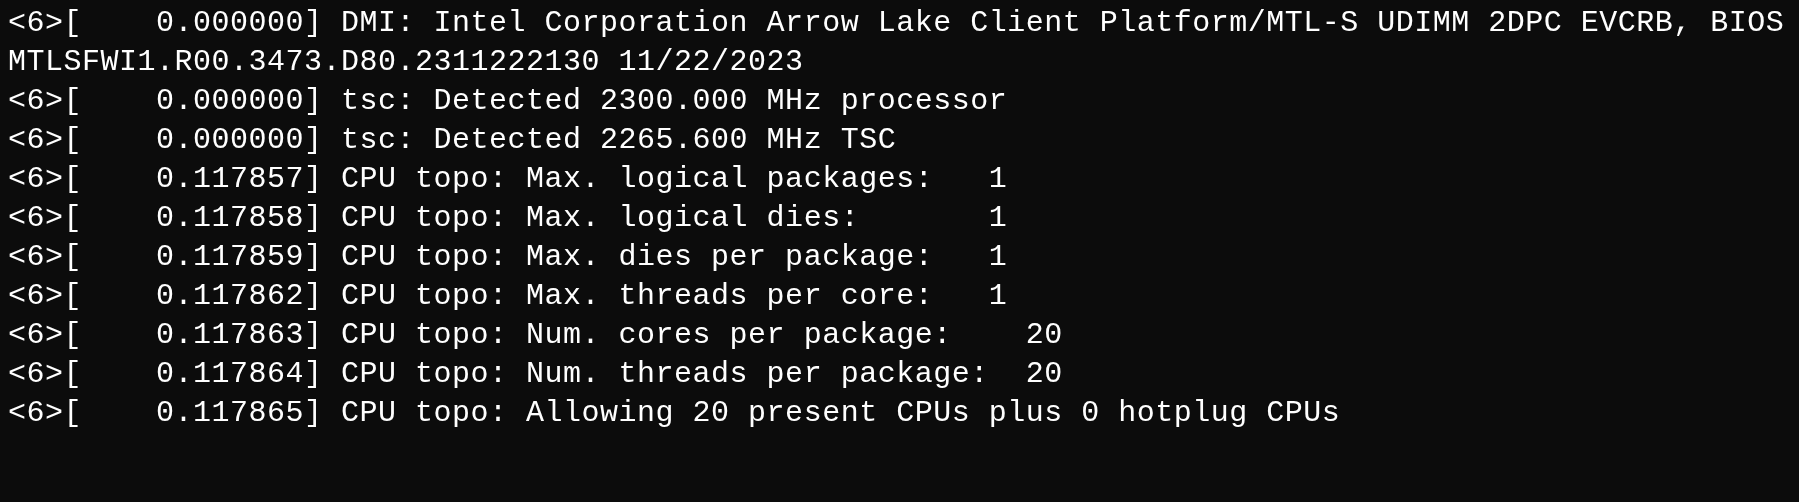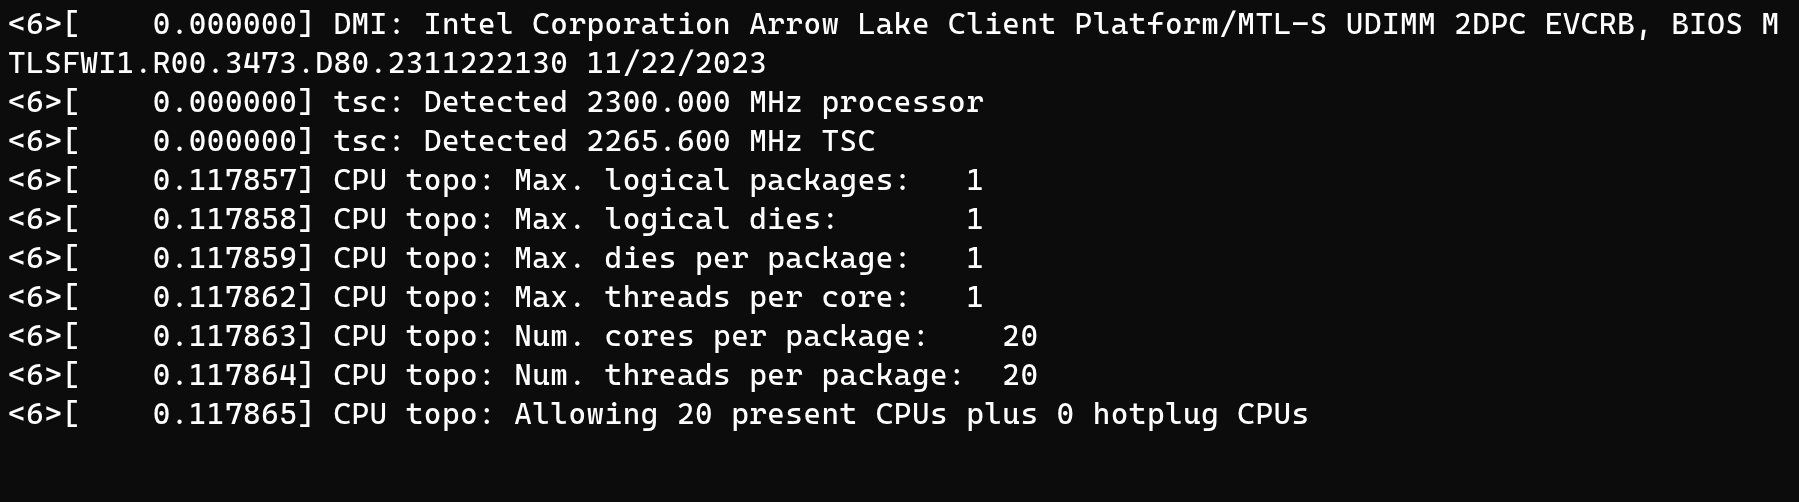--- a/index.html
+++ b/index.html
@@ -14,15 +14,16 @@
       font-size: 30px;
       line-height: 1.3;
       padding: 4px 8px;
       white-space: pre-wrap;
       word-break: break-all;
       width: 1799px;
       letter-spacing: 0.5px;
     }
     .log-line {
       display: block;
+      font-family: Liberation Mono, monospace;
     }
   </style>
 </head>
 <body><div id="terminal"><span class="log-line">&lt;6&gt;[    0.000000] DMI: Intel Corporation Arrow Lake Client Platform/MTL-S UDIMM 2DPC EVCRB, BIOS MTLSFWI1.R00.3473.D80.2311222130 11/22/2023</span><span class="log-line">&lt;6&gt;[    0.000000] tsc: Detected 2300.000 MHz processor</span><span class="log-line">&lt;6&gt;[    0.000000] tsc: Detected 2265.600 MHz TSC</span><span class="log-line">&lt;6&gt;[    0.117857] CPU topo: Max. logical packages:   1</span><span class="log-line">&lt;6&gt;[    0.117858] CPU topo: Max. logical dies:       1</span><span class="log-line">&lt;6&gt;[    0.117859] CPU topo: Max. dies per package:   1</span><span class="log-line">&lt;6&gt;[    0.117862] CPU topo: Max. threads per core:   1</span><span class="log-line">&lt;6&gt;[    0.117863] CPU topo: Num. cores per package:    20</span><span class="log-line">&lt;6&gt;[    0.117864] CPU topo: Num. threads per package:  20</span><span class="log-line">&lt;6&gt;[    0.117865] CPU topo: Allowing 20 present CPUs plus 0 hotplug CPUs</span></div>
 </body></html>

